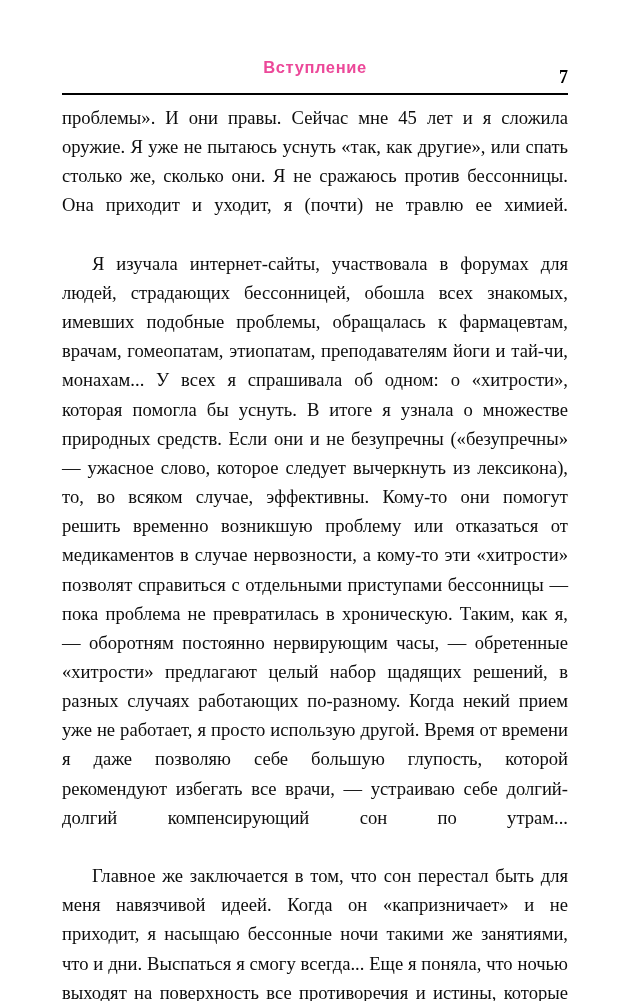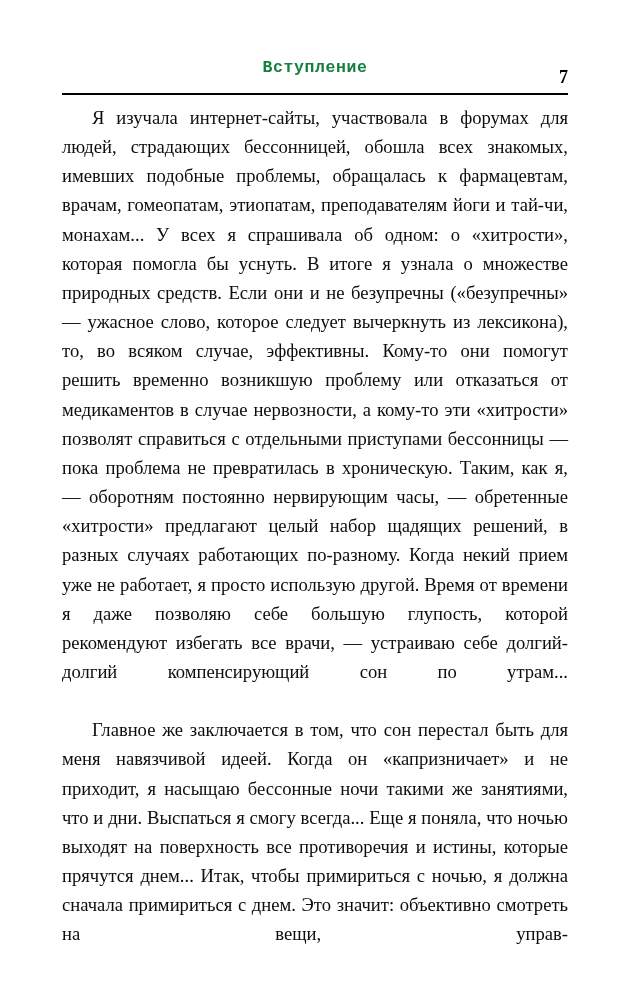--- a/index.html
+++ b/index.html
@@ -26,25 +26,25 @@
     position: absolute;
     left: 62px;
     right: 62px;
     top: 58px;
     height: 30px;
     display: flex;
     align-items: baseline;
     justify-content: center;
   }
   .header-title {
-    font-family: Liberation Mono, monospace;
+    font-family: Liberation Sans, sans-serif;
     font-size: 16.5px;
     font-weight: 700;
     letter-spacing: 0.6px;
-    color: #15803d;
+    color: #ec4899;
   }
   .header-folio {
     position: absolute;
     right: 0;
     bottom: 0;
     font-family: "Liberation Serif", serif;
     font-size: 18px;
     font-weight: 700;
     color: #000000;
   }
@@ -89,17 +89,18 @@
 <div class="page">
 
   <div class="header">
     <span class="header-title">Вступление</span>
     <span class="header-folio">7</span>
   </div>
 
   <div class="rule"></div>
 
   <div class="body-text">
+    <p class="no-indent">проблемы». И они правы. Сейчас мне 45 лет и я сложила оружие. Я уже не пытаюсь уснуть «так, как другие», или спать столько же, сколько они. Я не сражаюсь против бессонницы. Она приходит и уходит, я (почти) не травлю ее химией.</p>
     <p>Я изучала интернет-сайты, участвовала в форумах для людей, страдающих бессонницей, обошла всех знакомых, имевших подобные проблемы, обращалась к фармацевтам, врачам, гомеопатам, этиопатам, преподавателям йоги и тай-чи, монахам... У всех я спрашивала об одном: о «хитрости», которая помогла бы уснуть. В итоге я узнала о множестве природных средств. Если они и не безупречны («безупречны» — ужасное слово, которое следует вычеркнуть из лексикона), то, во всяком случае, эффективны. Кому-то они помогут решить временно возникшую проблему или отказаться от медикаментов в случае нервозности, а кому-то эти «хитрости» позволят справиться с отдельными приступами бессонницы — пока проблема не превратилась в хроническую. Таким, как я, — оборотням постоянно нервирующим часы, — обретенные «хитрости» предлагают целый набор щадящих решений, в разных случаях работающих по-разному. Когда некий прием уже не работает, я просто использую другой. Время от времени я даже позволяю себе большую глупость, которой рекомендуют избегать все врачи, — устраиваю себе долгий-долгий компенсирующий сон по утрам...</p>
     <p>Главное же заключается в том, что сон перестал быть для меня навязчивой идеей. Когда он «капризничает» и не приходит, я насыщаю бессонные ночи такими же занятиями, что и дни. Выспаться я смогу всегда... Еще я поняла, что ночью выходят на поверхность все противоречия и истины, которые прячутся днем... Итак, чтобы примириться с ночью, я должна сначала примириться с днем. Это значит: объективно смотреть на вещи, управ-</p>
   </div>
 
 </div>
 
 </body></html>

